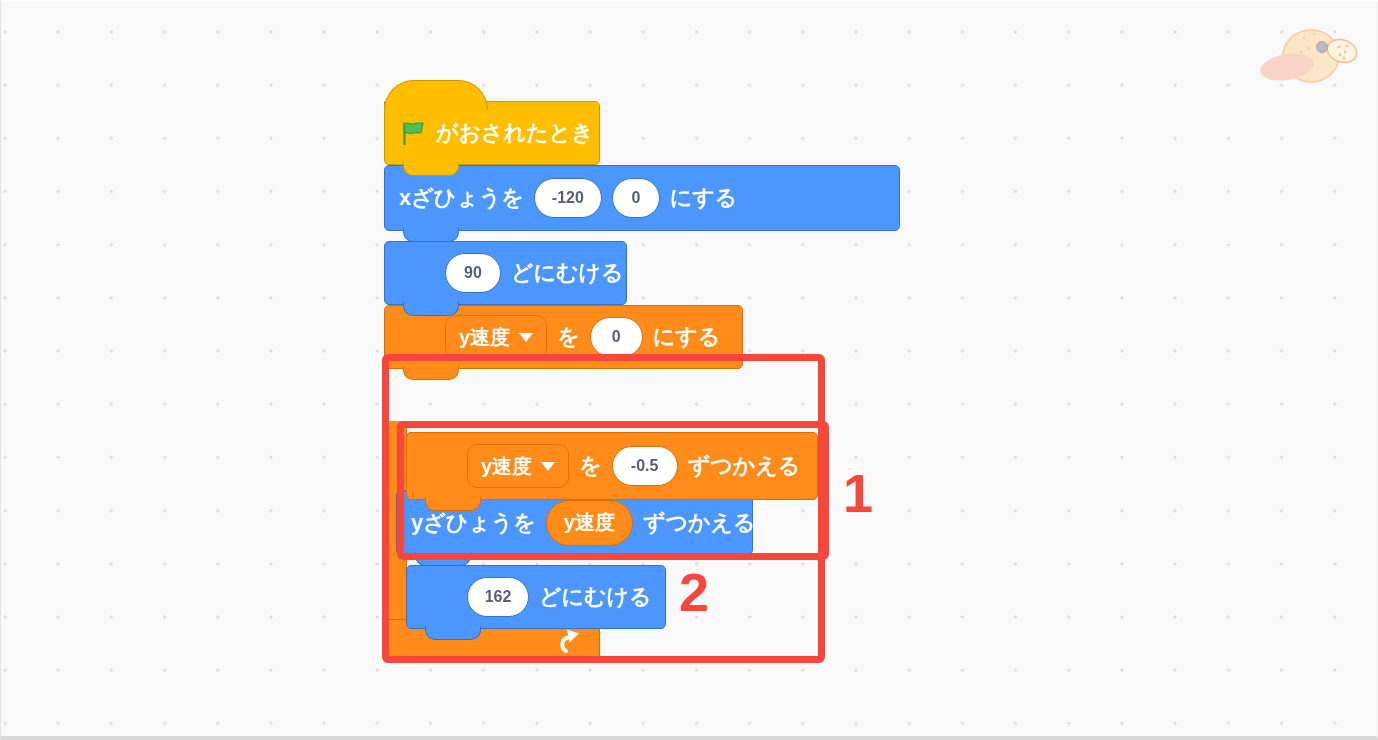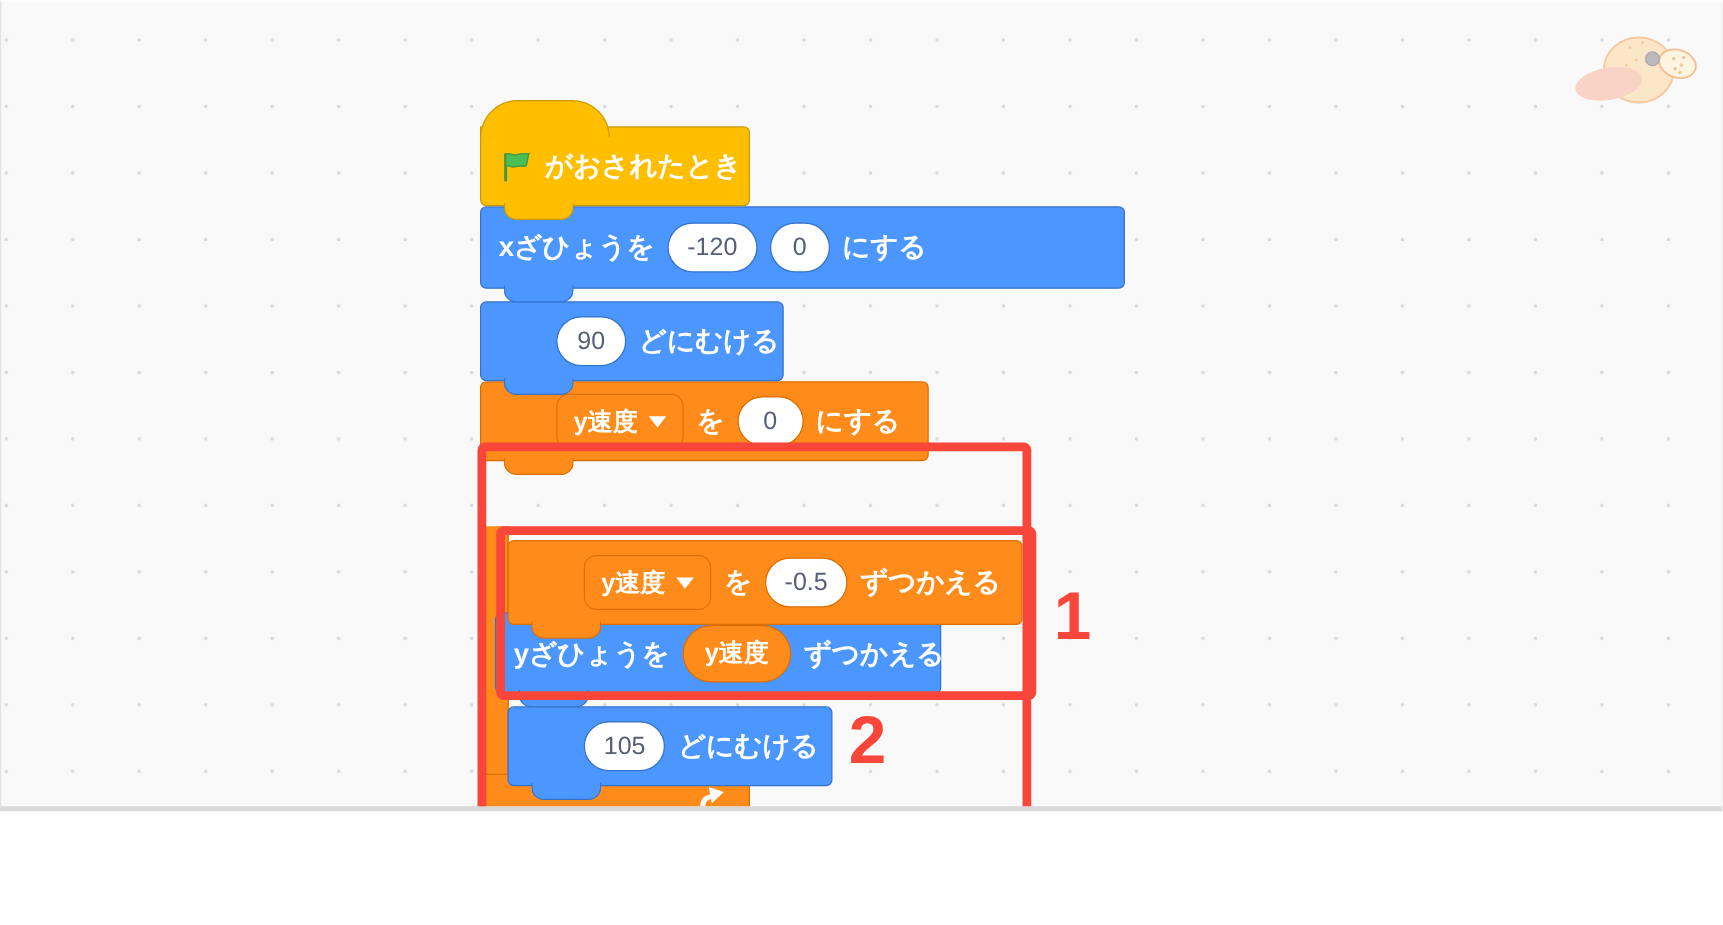--- a/index.html
+++ b/index.html
@@ -1,18 +1,18 @@
 <!DOCTYPE html>
 <html><head>
 <meta charset="utf-8">
 <style>
   html,body{margin:0;padding:0;}
   body{font-family:"Liberation Sans","DejaVu Sans",sans-serif;}
   .screen{
-    position:relative;width:1378px;height:649px;box-sizing:border-box;
+    position:relative;width:1378px;height:740px;box-sizing:border-box;
     background:#f9f9f9;
     background-image:radial-gradient(circle,#d9d9e6 1.3px,transparent 1.7px);
     background-size:53.2px 53.2px;background-position:-22.6px 3.4px;
     border-top:2px solid #fdfdfd;border-left:1px solid #e3e3e3;
     border-right:1px solid #efefef;border-bottom:4px solid #d9d9d9;
     overflow:hidden;
   }
   .blk{
     position:absolute;box-sizing:border-box;display:flex;align-items:center;gap:10px;
     color:#fff;font-weight:bold;font-size:22px;border-radius:5px;padding:0 14px;white-space:nowrap;
@@ -27,21 +27,21 @@
   }
   .y .bump{background:#FFBF00;border:1px solid #CC9900;border-top:none;}
   .b .bump{background:#4C97FF;border:1px solid #3373CC;border-top:none;}
   .o .bump{background:#FF8C1A;border:1px solid #DB6E00;border-top:none;}
   .hat-dome{
     position:absolute;left:-1px;top:-22px;width:104px;height:30px;box-sizing:border-box;
     background:#FFBF00;border:1px solid #CC9900;border-bottom:none;border-radius:52px 52px 0 0;
   }
   .oval{
     background:#fff;height:40px;border-radius:999px;display:inline-flex;align-items:center;
-    justify-content:center;color:#575E75;font-size:20px;font-weight:normal;
+    justify-content:center;color:#575E75;font-size:16px;font-weight:bold;
     padding:0 15px;box-sizing:border-box;flex:0 0 auto;
   }
   .b .oval{border:1px solid #3373CC;}
   .o .oval{border:1px solid #DB6E00;}
   .dd{
     height:42px;border-radius:10px;border:1px solid rgba(200,100,0,.65);
     display:inline-flex;align-items:center;gap:9px;padding:0 13px;font-size:20px;flex:0 0 auto;
   }
   .caret{width:0;height:0;border-left:7px solid transparent;border-right:7px solid transparent;border-top:9px solid #fff;}
   .rep{
@@ -132,21 +132,21 @@
     <span>yざひょうを</span>
     <span class="rep">
       <span>y速度</span>
     </span>
     <span>ずつかえる</span>
     <i class="bump"></i>
   </div>
 
   <div class="blk b indent" style="left:405px;top:553px;width:260px;height:64px;z-index:2;">
     <span class="oval" style="min-width:62px;">
-      <span>105</span>
+      <span>162</span>
     </span>
     <span>どにむける</span>
     <i class="bump"></i>
   </div>
 
   <div class="ann" style="left:381px;top:352px;width:443px;height:309px;"></div>
   <div class="ann" style="left:396px;top:419px;width:432px;height:139px;"></div>
   <div class="annum" style="left:842px;top:464px;">1</div>
   <div class="annum" style="left:678px;top:563px;">2</div>
 

